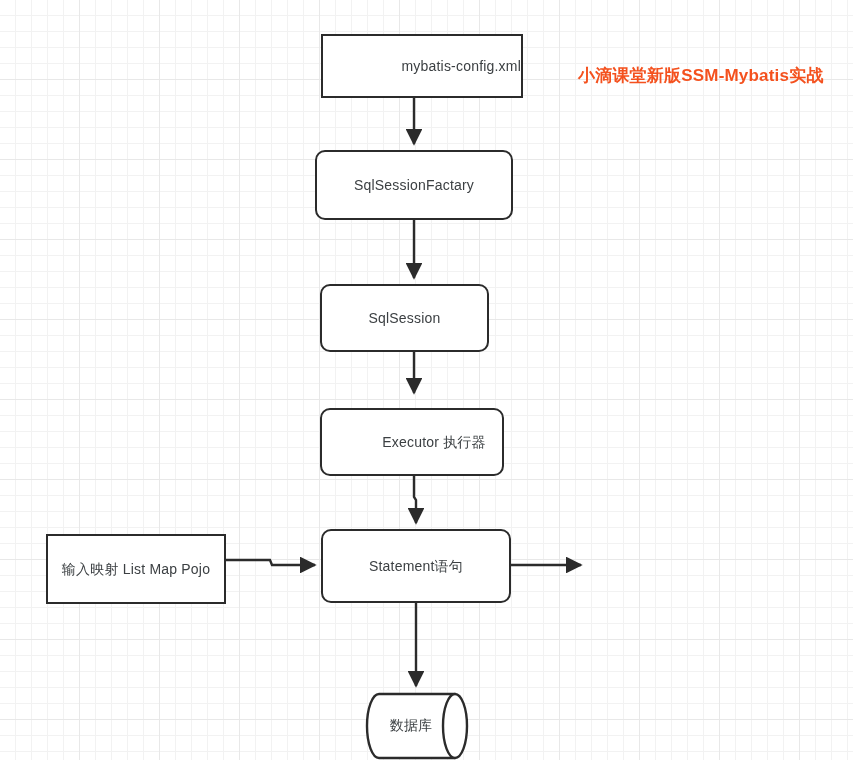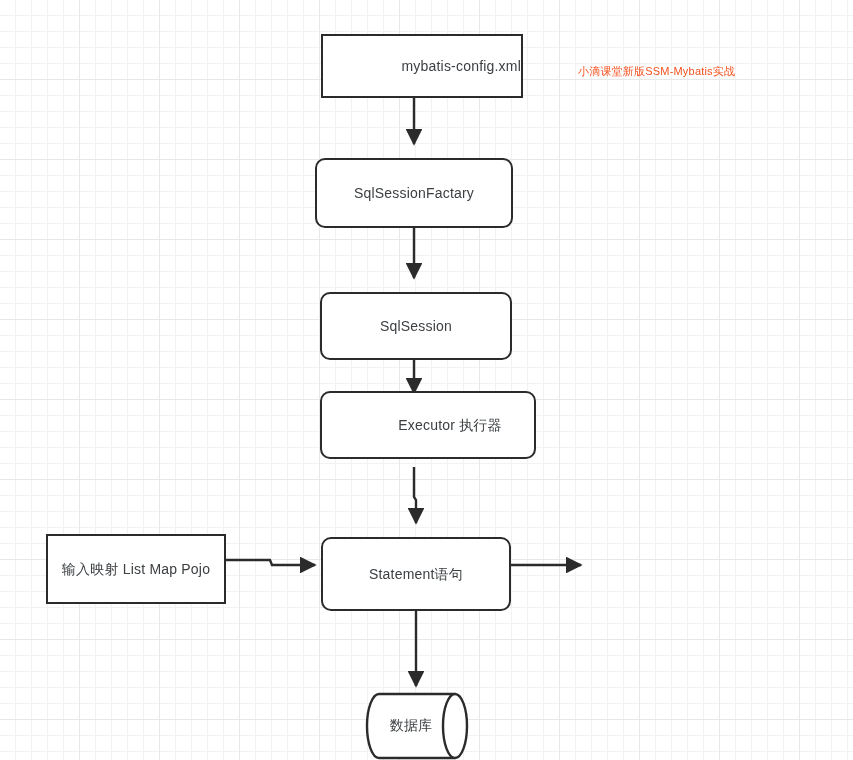--- a/index.html
+++ b/index.html
@@ -50,27 +50,27 @@
     display: flex;
     align-items: center;
     justify-content: center;
     color: #3c4043;
     font-size: 14px;
     letter-spacing: 0.2px;
     text-align: center;
     line-height: 1.3;
     white-space: nowrap;
   }
-  .node.rounded { border-radius: 10px; margin-top: 8px; }
+  .node.rounded { border-radius: 10px; }
   .node.sharp   { border-radius: 0; }
 
   #node-config        { left: 321px; top: 34px;  width: 202px; height: 64px; justify-content: flex-end; }
   #node-factory       { left: 315px; top: 150px; width: 198px; height: 70px; }
-  #node-session       { left: 320px; top: 284px; width: 192px; height: 68px; }
-  #node-executor      { left: 320px; top: 383px; width: 216px; height: 68px; padding-left: 44px; }
+  #node-session       { left: 320px; top: 284px; width: 169px; height: 68px; }
+  #node-executor      { left: 320px; top: 408px; width: 184px; height: 68px; padding-left: 44px; }
   #node-statement     { left: 321px; top: 529px; width: 190px; height: 74px; }
   #node-input         { left: 46px;  top: 534px; width: 180px; height: 70px; }
   #node-output        { left: 587px; top: 534px; width: 194px; height: 62px; }
 
   
   #node-db {
     position: absolute;
     left: 365px;
     top: 692px;
     width: 104px;
@@ -90,22 +90,22 @@
     font-size: 14px;
     letter-spacing: 0.2px;
     white-space: nowrap;
   }
 
   #title-watermark {
     position: absolute;
     left: 578px;
     top: 64px;
     color: #f4511e;
-    font-size: 11px;
-    font-weight: 400;
+    font-size: 17px;
+    font-weight: 700;
     letter-spacing: 0.2px;
     white-space: nowrap;
   }
 </style>
 </head>
 <body>
 
 <div id="canvas">
 
   <svg class="svg-layer" viewBox="0 0 853 760" xmlns="http://www.w3.org/2000/svg">

